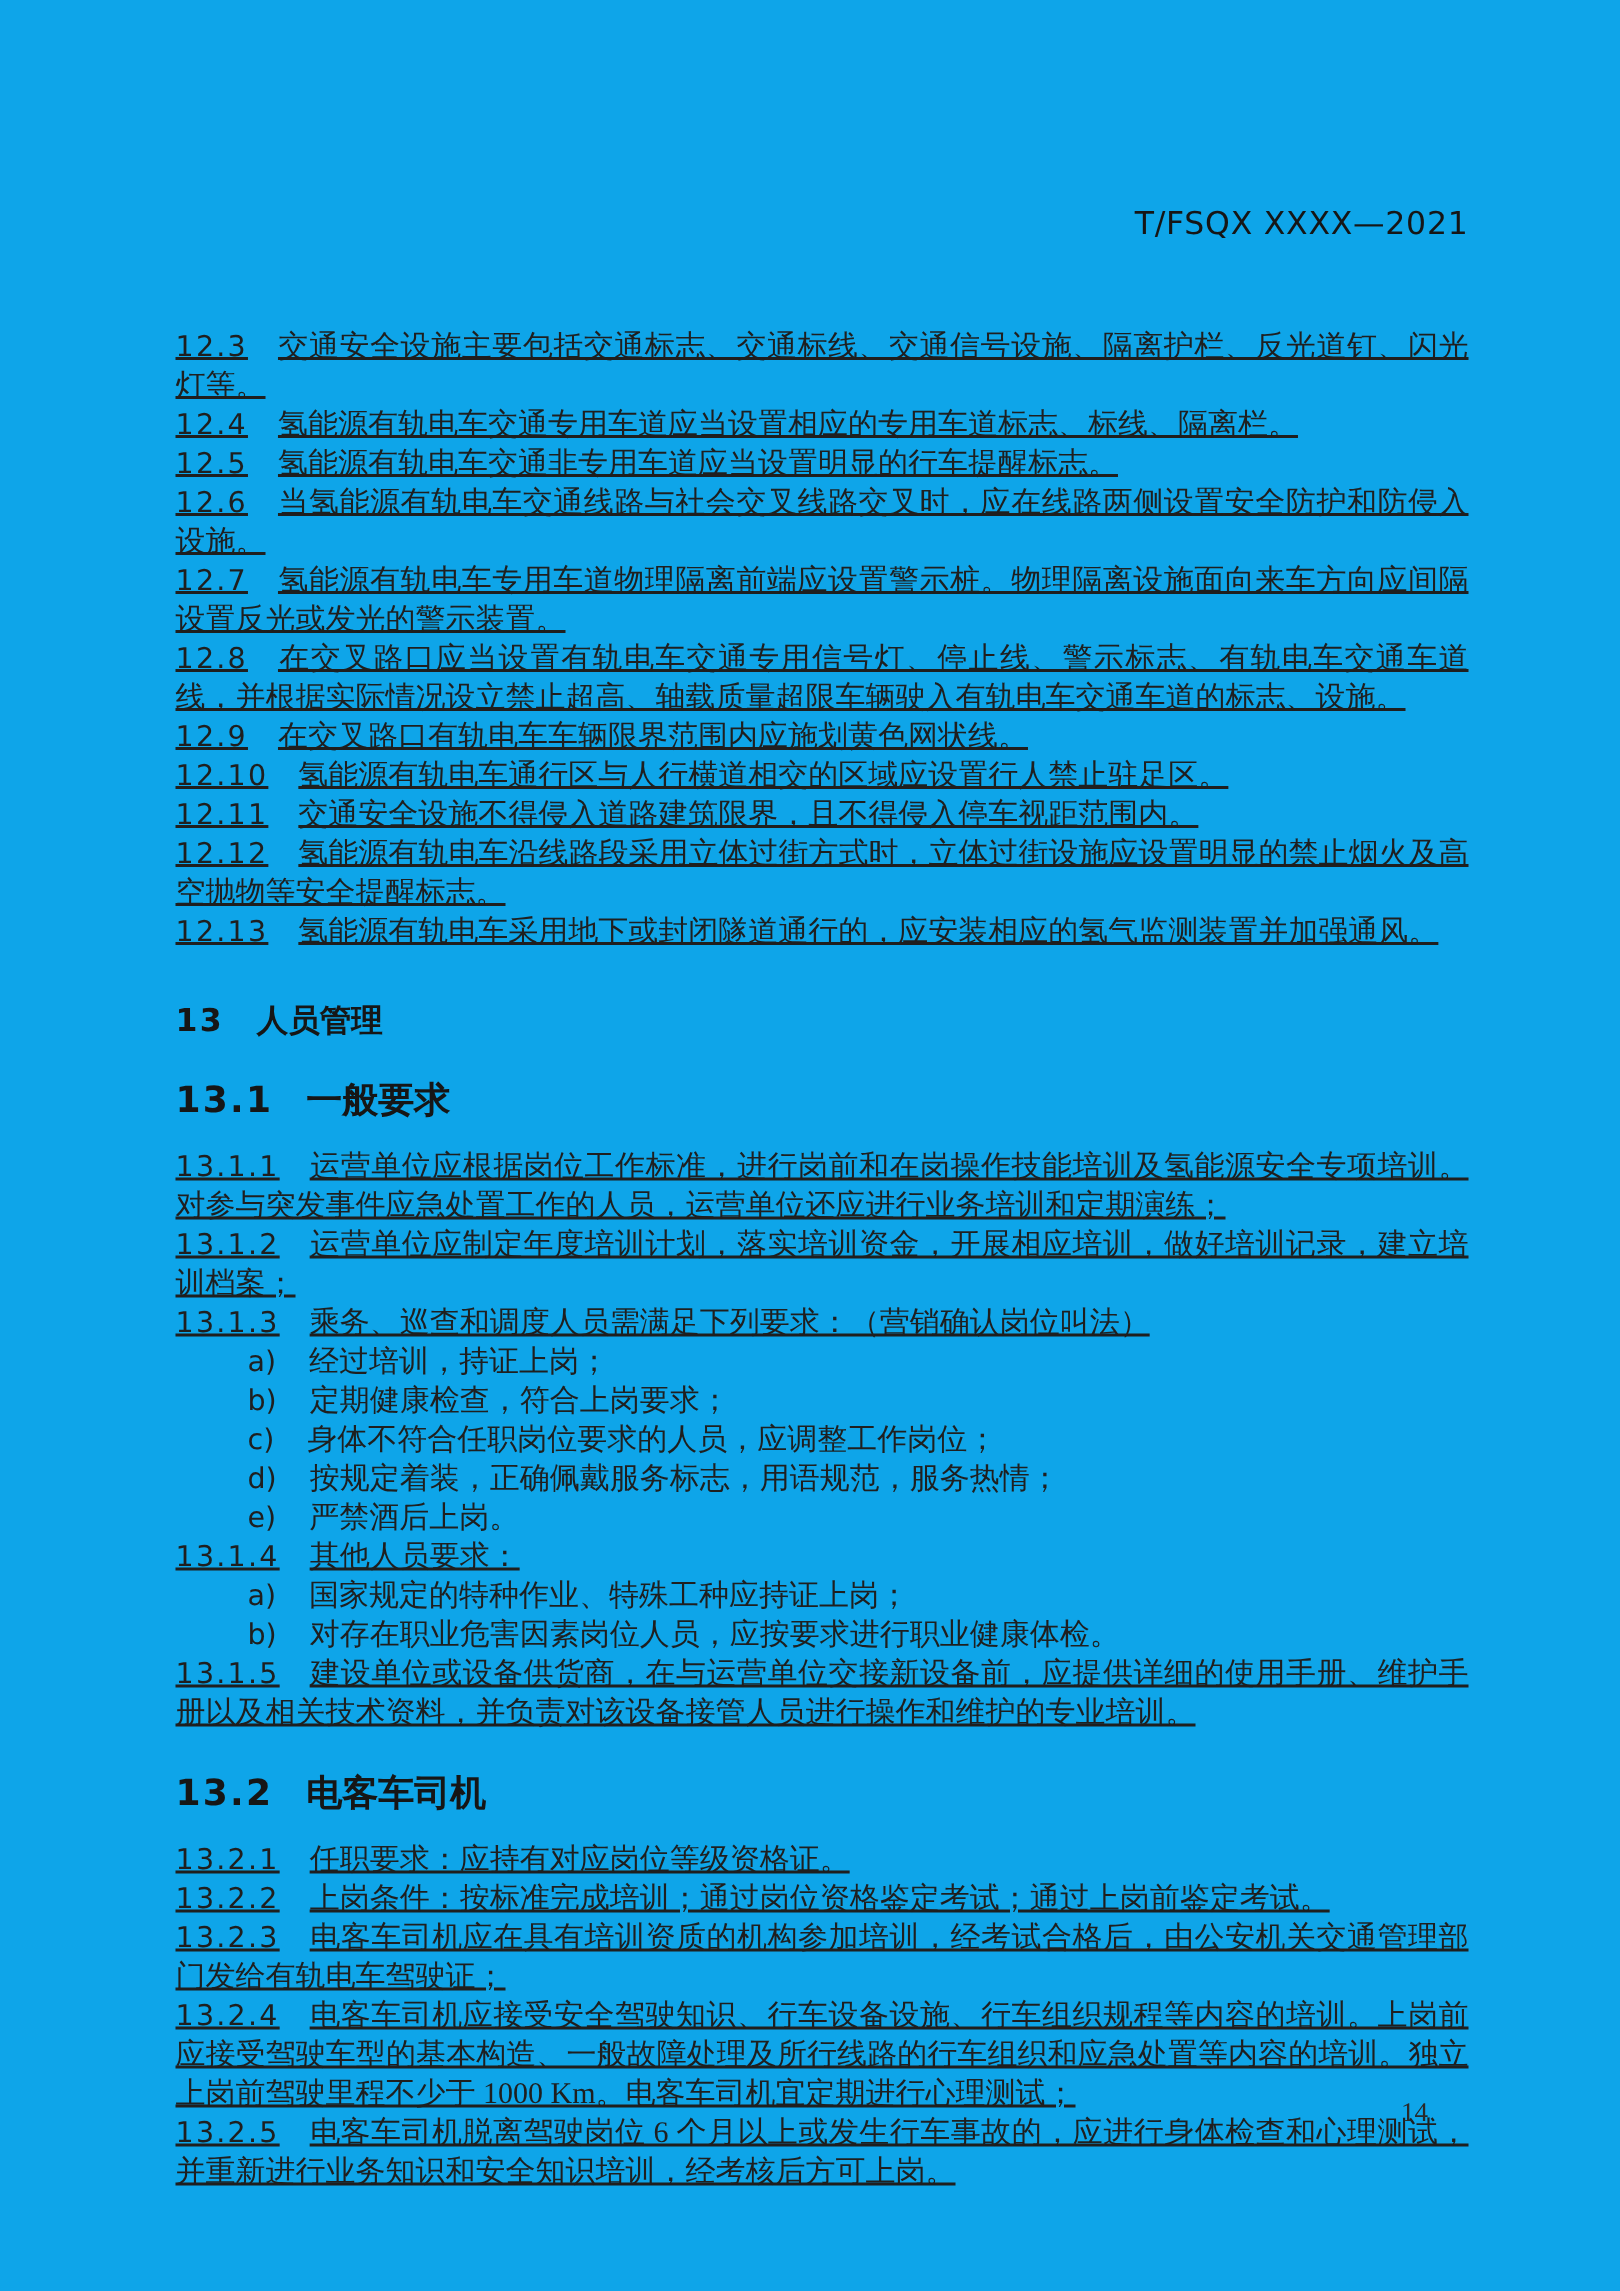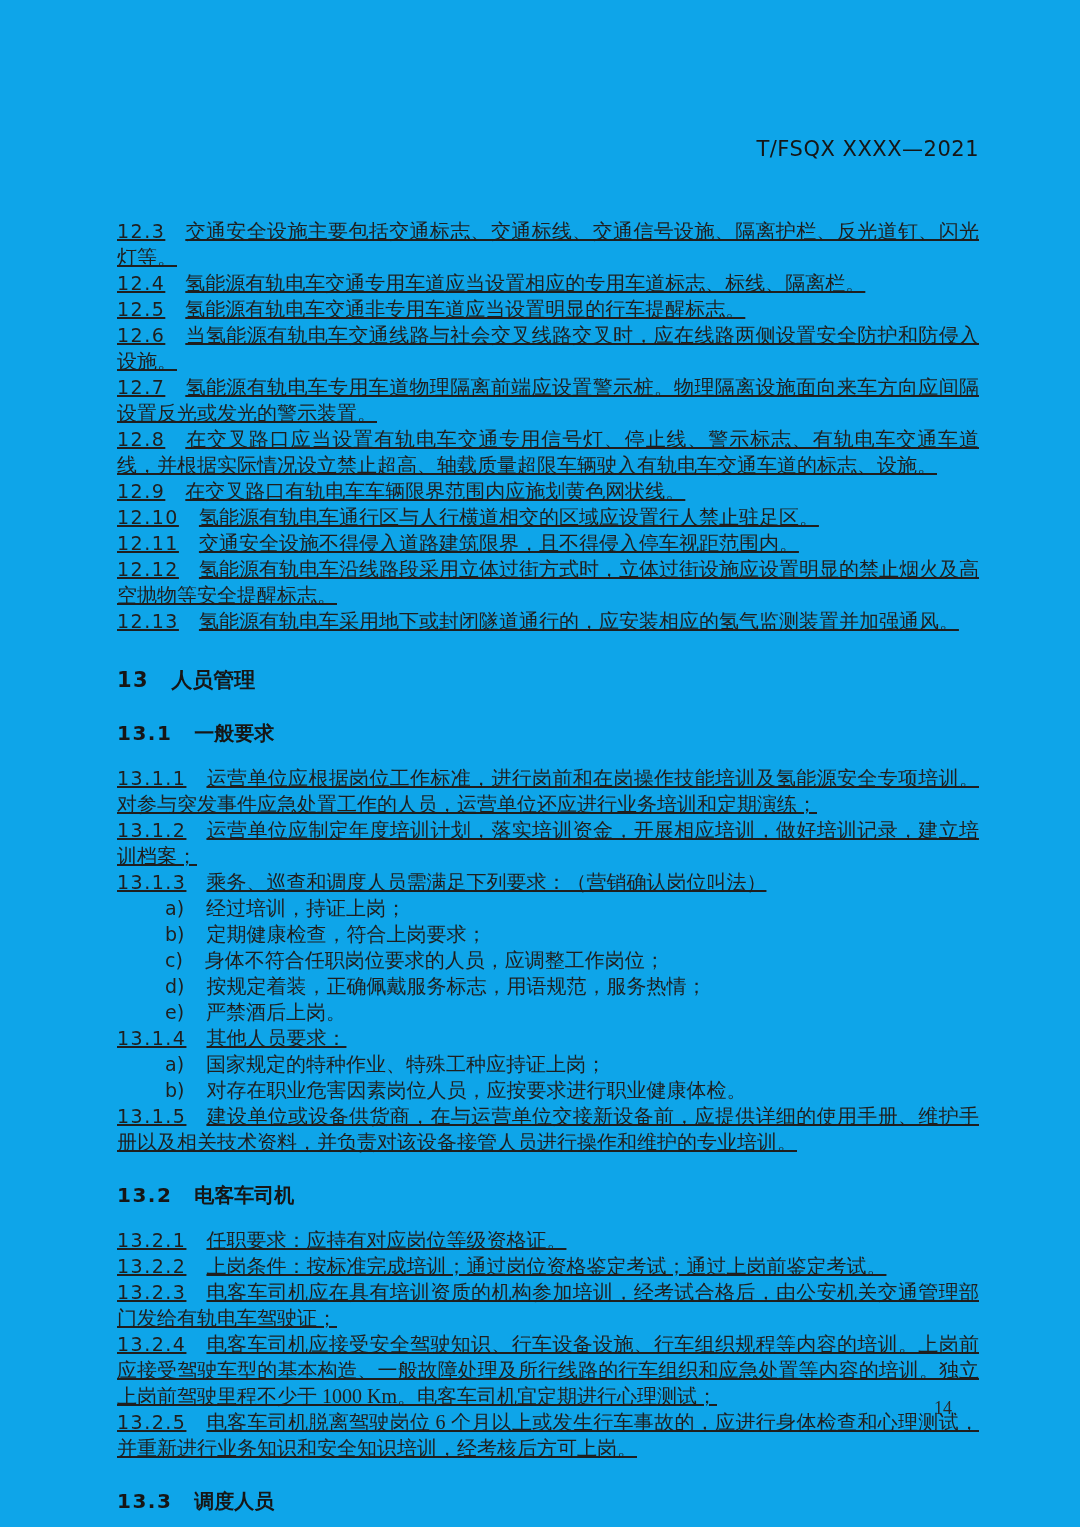--- a/index.html
+++ b/index.html
@@ -62,21 +62,21 @@
     font-family: "DejaVu Sans", "Liberation Sans", sans-serif;
     font-weight: bold;
     font-size: 21px;
     color: #161616;
     margin: 33px 0 0 0;
     line-height: 26px;
   }
   h3.section {
     font-family: "DejaVu Sans", "Liberation Sans", sans-serif;
     font-weight: bold;
-    font-size: 20px;
+    font-size: 24px;
     color: #161616;
     margin: 27px 0 19px 0;
     line-height: 26px;
   }
   h2.chapter .num,
   h3.section .num {
     letter-spacing: 1.5px;
     margin-right: 22px;
   }
   .page-num {
@@ -127,18 +127,17 @@
     <p class="para"><span class="num">13.1.5</span><span>建设单位或设备供货商，在与运营单位交接新设备前，应提供详细的使用手册、维护手册以及相关技术资料，并负责对该设备接管人员进行操作和维护的专业培训。</span></p>
 
     <h3 class="section"><span class="num">13.2</span><span>电客车司机</span></h3>
 
     <p class="para"><span class="num">13.2.1</span><span>任职要求：应持有对应岗位等级资格证。</span></p>
     <p class="para"><span class="num">13.2.2</span><span>上岗条件：按标准完成培训；通过岗位资格鉴定考试；通过上岗前鉴定考试。</span></p>
     <p class="para"><span class="num">13.2.3</span><span>电客车司机应在具有培训资质的机构参加培训，经考试合格后，由公安机关交通管理部门发给有轨电车驾驶证；</span></p>
     <p class="para"><span class="num">13.2.4</span><span>电客车司机应接受安全驾驶知识、行车设备设施、行车组织规程等内容的培训。上岗前应接受驾驶车型的基本构造、一般故障处理及所行线路的行车组织和应急处置等内容的培训。独立上岗前驾驶里程不少于 1000 Km。电客车司机宜定期进行心理测试；</span></p>
     <p class="para"><span class="num">13.2.5</span><span>电客车司机脱离驾驶岗位 6 个月以上或发生行车事故的，应进行身体检查和心理测试，并重新进行业务知识和安全知识培训，经考核后方可上岗。</span></p>
 
-    <h3 class="section"><span class="num">13.3</span><span>调度人员</span></h3>
 
   </div>
 
   <div class="page-num">14</div>
 </div>
 
 </body></html>

